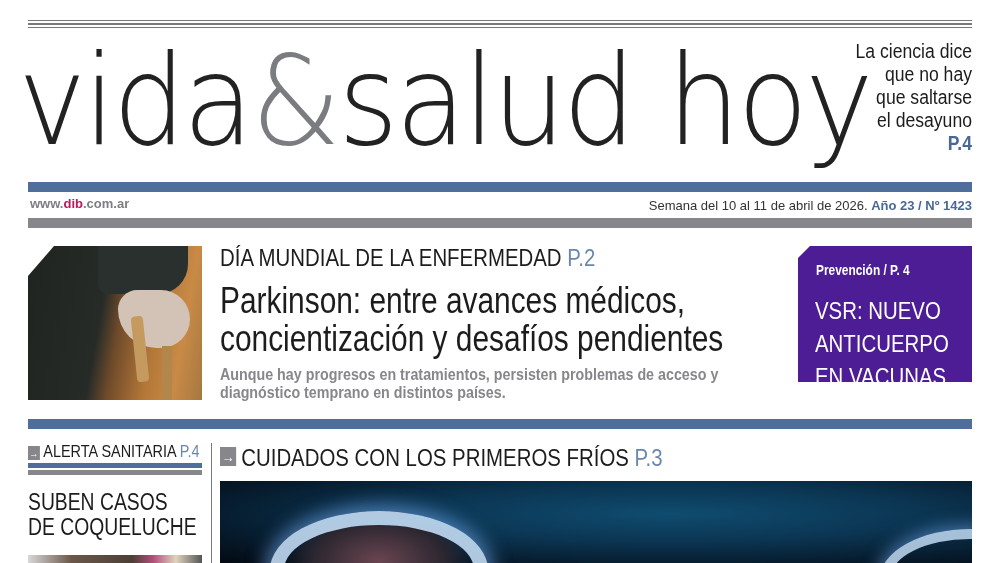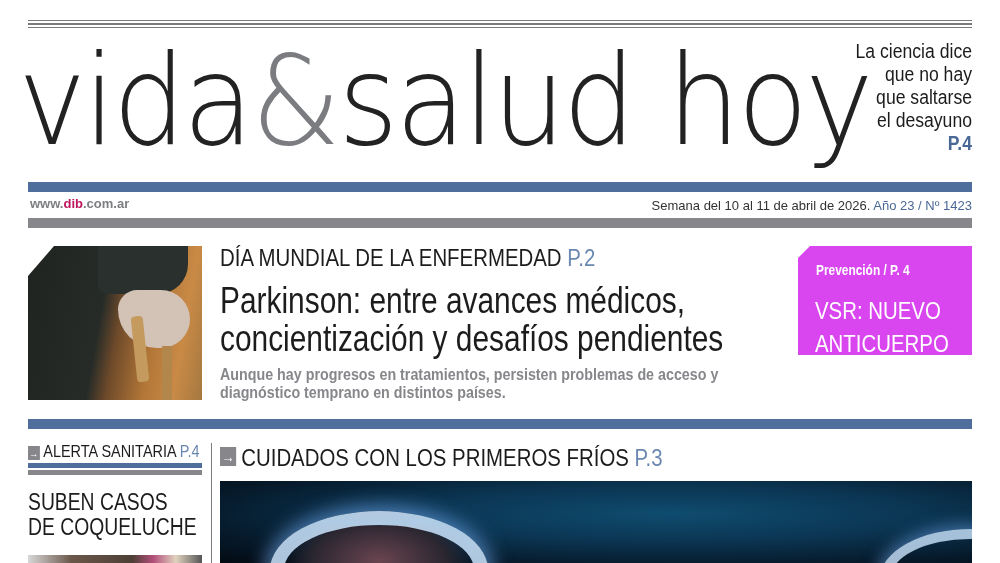--- a/index.html
+++ b/index.html
@@ -29,21 +29,21 @@
   }
   .teaser .pg { color: #4a6896; font-weight: bold; }
 
   .blue-bar { background: #506e9b; }
   .gray-bar { background: #87878b; }
 
   .bar1 { left: 28px; top: 182px; width: 944px; height: 10px; }
   .url { left: 30px; top: 196px; font-size: 13px; color: #7d7e82; font-weight: bold; }
   .url b { color: #be185d; }
   .issue { right: 28px; top: 198px; font-size: 13px; color: #333333; }
-  .issue .num { color: #4a6896; font-weight: normal; }
+  .issue .num { color: #4a6896; font-weight: bold; }
   .bar2 { left: 28px; top: 218px; width: 944px; height: 10px; }
 
   
   .photo1 {
     left: 28px; top: 246px; width: 174px; height: 154px; overflow: hidden;
     clip-path: polygon(26px 0, 100% 0, 100% 100%, 0 100%, 0 30px);
     background: linear-gradient(100deg, #1f2421 0%, #262b28 42%, #6e4a2a 52%, #b27637 70%, #c98a46 85%, #a57840 100%);
   }
   .photo1 .sleeve { position: absolute; left: 70px; top: 0; width: 90px; height: 48px; background: #2a302d; border-radius: 0 0 30px 10px; }
   .photo1 .hand { position: absolute; left: 90px; top: 44px; width: 72px; height: 58px; background: #d3c2b6; border-radius: 20px 30px 30px 40px; }
@@ -56,21 +56,21 @@
     left: 220px; top: 282px; font-size: 36px; line-height: 38px; color: #1c1c1c;
     transform: scaleX(0.83); transform-origin: left top; white-space: nowrap;
   }
   .deck1 {
     left: 220px; top: 366px; font-size: 17px; line-height: 18px; font-weight: bold; color: #86878b;
     transform: scaleX(0.84); transform-origin: left top; white-space: nowrap;
   }
 
   
   .vsr {
-    left: 798px; top: 246px; width: 174px; height: 109px; background: #d946ef; color: #ffffff;
+    left: 798px; top: 246px; width: 174px; height: 136px; background: #4c1d95; color: #ffffff;
     clip-path: polygon(12px 0, 100% 0, 100% 100%, 0 100%, 0 12px);
   }
   .vsr .vk { position: absolute; left: 18px; top: 16px; font-size: 14px; font-weight: bold; transform: scaleX(0.85); transform-origin: left top; white-space: nowrap; }
   .vsr .vh { position: absolute; left: 17px; top: 48px; font-size: 24px; line-height: 33px; transform: scaleX(0.85); transform-origin: left top; white-space: nowrap; }
 
   .bar3 { left: 28px; top: 419px; width: 944px; height: 10px; }
 
   
   .arrow-box {
     display: inline-block; background: #87878b; color: #ffffff; text-align: center; vertical-align: middle;

